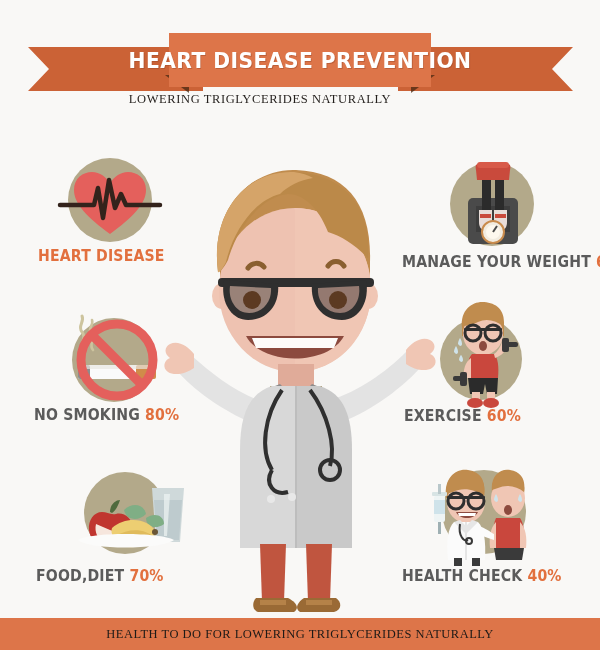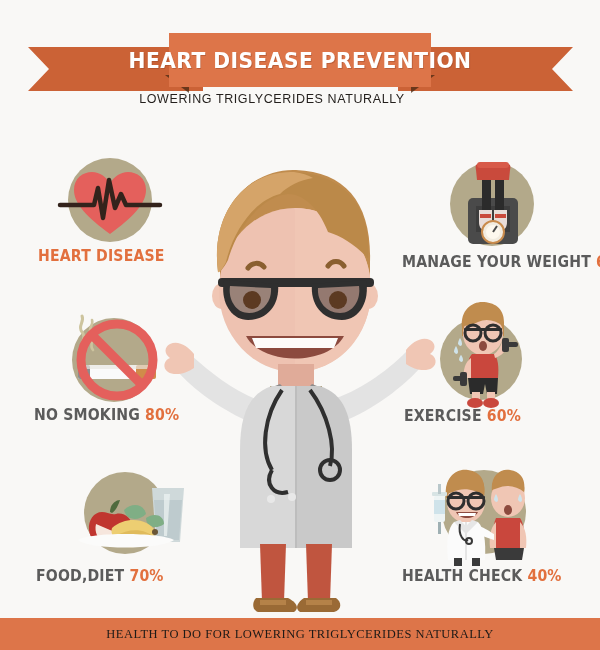--- a/index.html
+++ b/index.html
@@ -25,22 +25,22 @@
   .title{
     position:absolute;left:169px;top:33px;width:262px;height:54px;
     display:flex;align-items:center;justify-content:center;
     color:#fff;font-family:"DejaVu Sans",sans-serif;font-weight:bold;
     font-size:22px;letter-spacing:.5px;
     transform:scaleX(.92);
     text-shadow:1px 1px 0 rgba(150,70,40,.45);
     white-space:nowrap;
   }
   .subtitle{
-    position:absolute;left:12px;top:92px;width:520px;text-align:center;
-    font-family:Liberation Sans, sans-serif;font-size:12.5px;
+    position:absolute;left:0;top:92px;width:520px;text-align:center;
+    font-family:Liberation Serif, serif;font-size:12.5px;
     letter-spacing:.6px;color:#231f1c;
   }
 
   
   .footer{position:absolute;left:0;top:618px;width:600px;height:32px;background:#dd7549;}
   .footer-text{
     position:absolute;left:0;top:618px;width:600px;height:32px;
     display:flex;align-items:center;justify-content:center;
     font-family:"Liberation Serif",serif;font-size:12.5px;
     letter-spacing:.5px;color:#1d1a17;white-space:nowrap;

